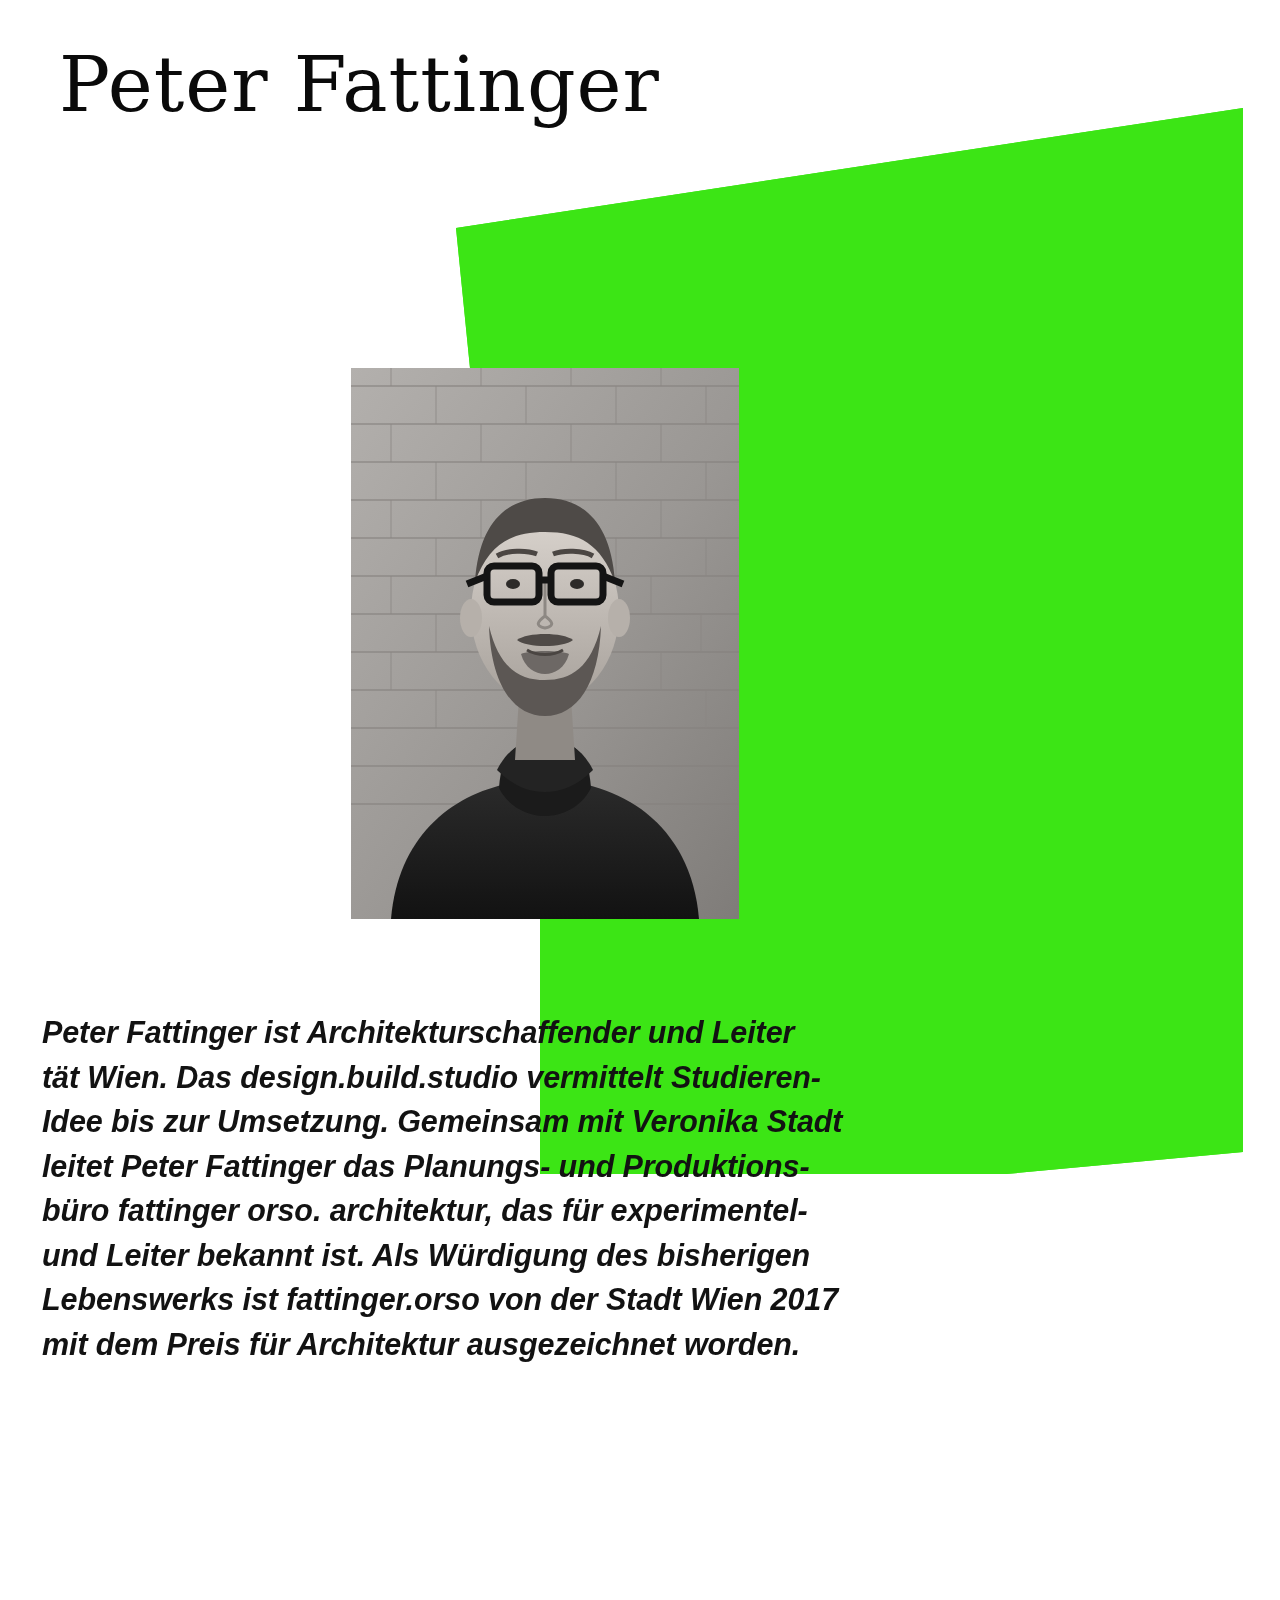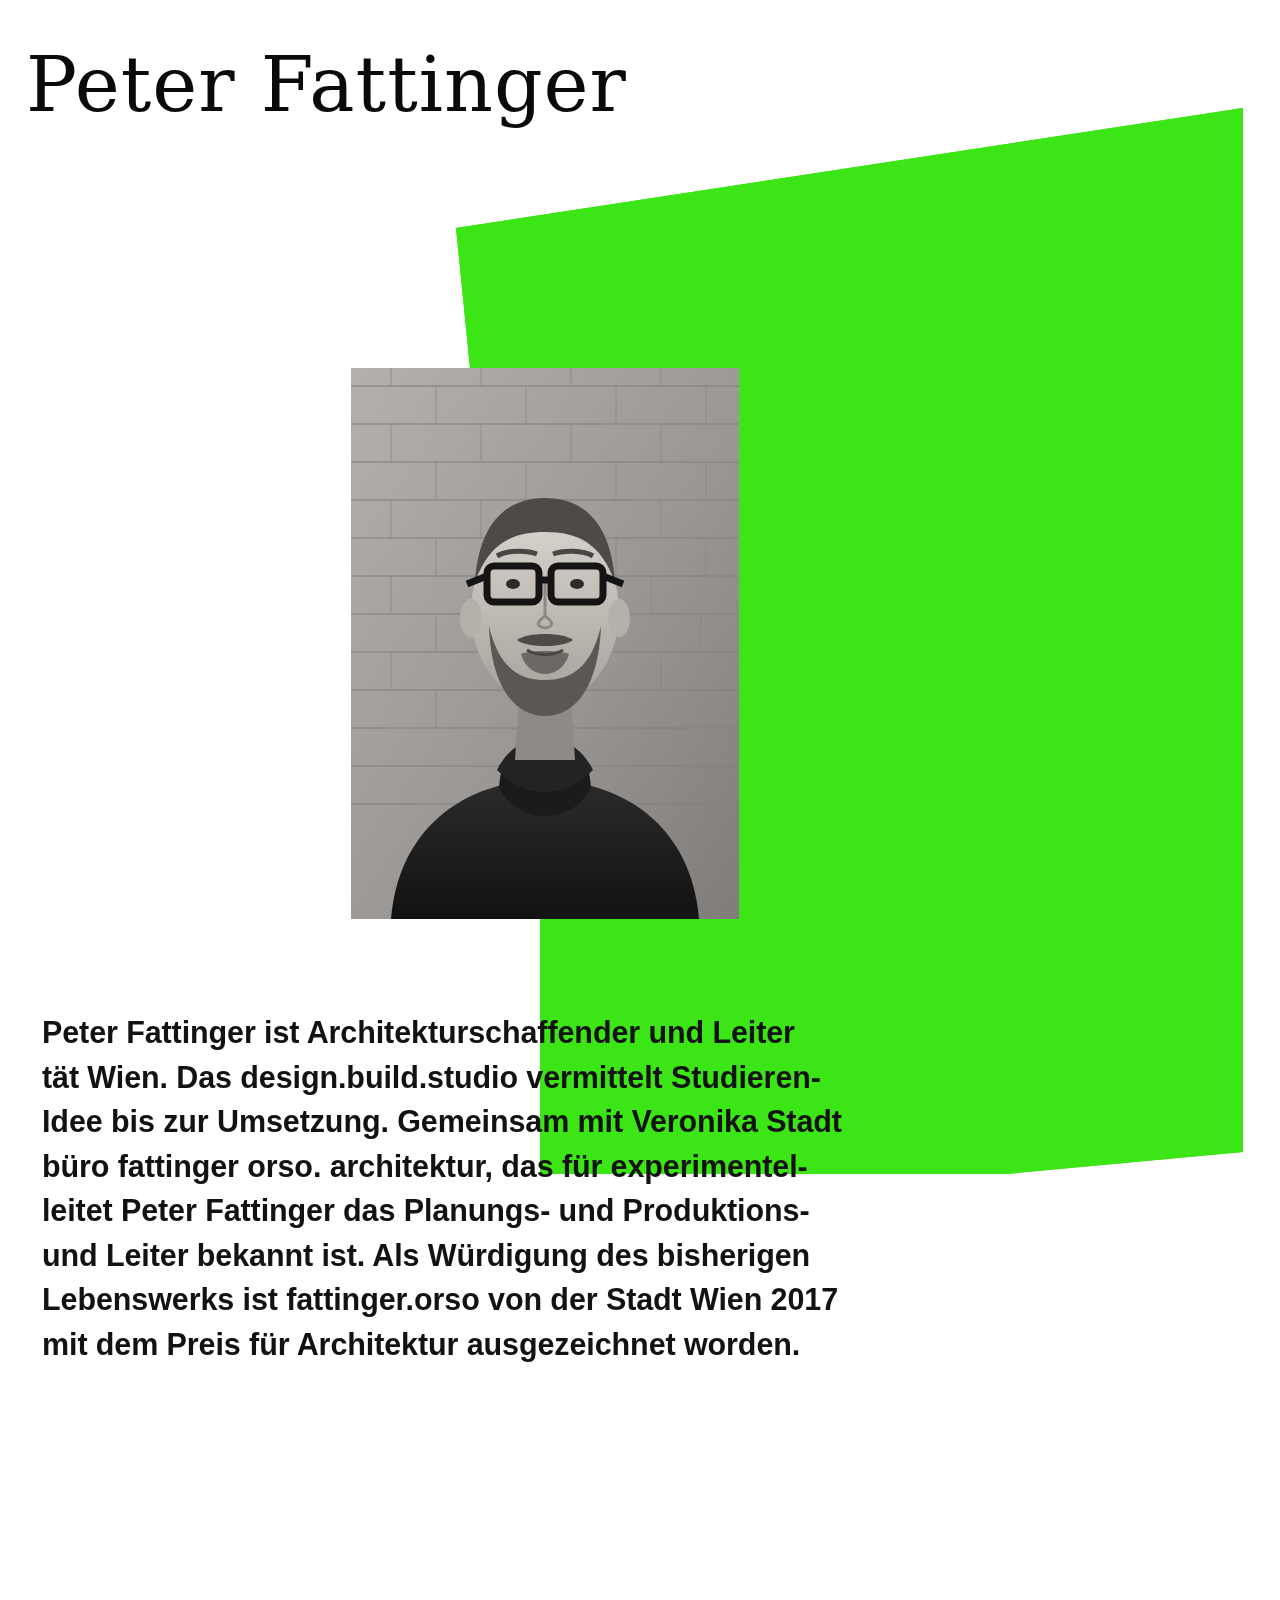--- a/index.html
+++ b/index.html
@@ -23,21 +23,21 @@
     top: 0;
     width: 1280px;
     height: 1600px;
     z-index: 1;
     pointer-events: none;
   }
 
   
   .page-title {
     position: absolute;
-    left: 26px;
+    left: 59px;
     top: 42px;
     z-index: 3;
     font-family: "DejaVu Serif", "Liberation Serif", serif;
     font-size: 76px;
     line-height: 86px;
     letter-spacing: 1px;
     color: #0a0a0a;
     font-weight: 400;
     white-space: nowrap;
   }
@@ -62,21 +62,21 @@
     top: 1010px;
     width: 970px;
     z-index: 3;
     font-family: "Liberation Sans", sans-serif;
     font-weight: bold;
     font-size: 30.5px;
     line-height: 44.5px;
     letter-spacing: -0.1px;
     color: #121212;
   }
-  .bio p { margin: 0; }
+  .bio p { margin: 0; font-style: italic; }
   .bio .ln { display: block; white-space: nowrap; }
 </style>
 </head>
 <body>
 
 <svg class="green-shape" viewBox="0 0 1280 1600" preserveAspectRatio="none" aria-hidden="true">
   <polygon points="456,228 1243,108 1243,1152 1006,1174 542,1174 542,919 542,368 470,368" fill="#3ce515"></polygon>
   <polygon points="456,228 470,368 470,919 542,919 542,228" fill="#3ce515"></polygon>
   <polygon points="456,228 1243,108 1243,1152 1006,1174 540,1174 540,228" fill="#3ce515"></polygon>
 </svg>
@@ -197,19 +197,19 @@
       <rect x="0" y="0" width="388" height="551" fill="none"></rect>
     </g>
   </svg>
 </div>
 
 <div class="bio">
   <p>
     <span class="ln">Peter Fattinger ist Architekturschaffender und Leiter</span>
     <span class="ln">tät Wien. Das design.build.studio vermittelt Studieren-</span>
     <span class="ln">Idee bis zur Umsetzung. Gemeinsam mit Veronika Stadt</span>
+    <span class="ln">leitet Peter Fattinger das Planungs- und Produktions-</span>
     <span class="ln">büro fattinger orso. architektur, das für experimentel-</span>
-    <span class="ln">leitet Peter Fattinger das Planungs- und Produktions-</span>
     <span class="ln">und Leiter bekannt ist. Als Würdigung des bisherigen</span>
     <span class="ln">Lebenswerks ist fattinger.orso von der Stadt Wien 2017</span>
     <span class="ln">mit dem Preis für Architektur ausgezeichnet worden.</span>
   </p>
 </div>
 
 </body></html>

